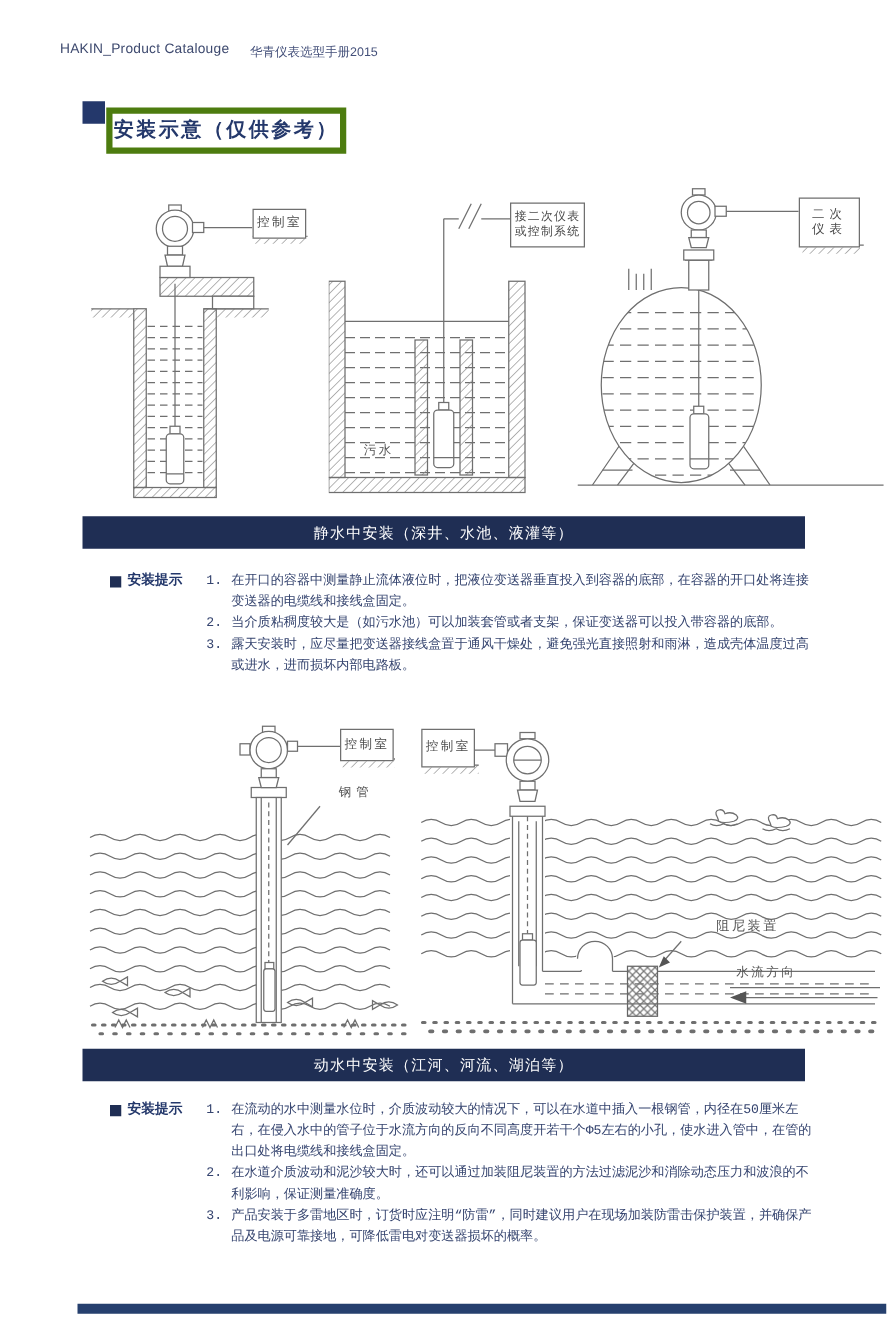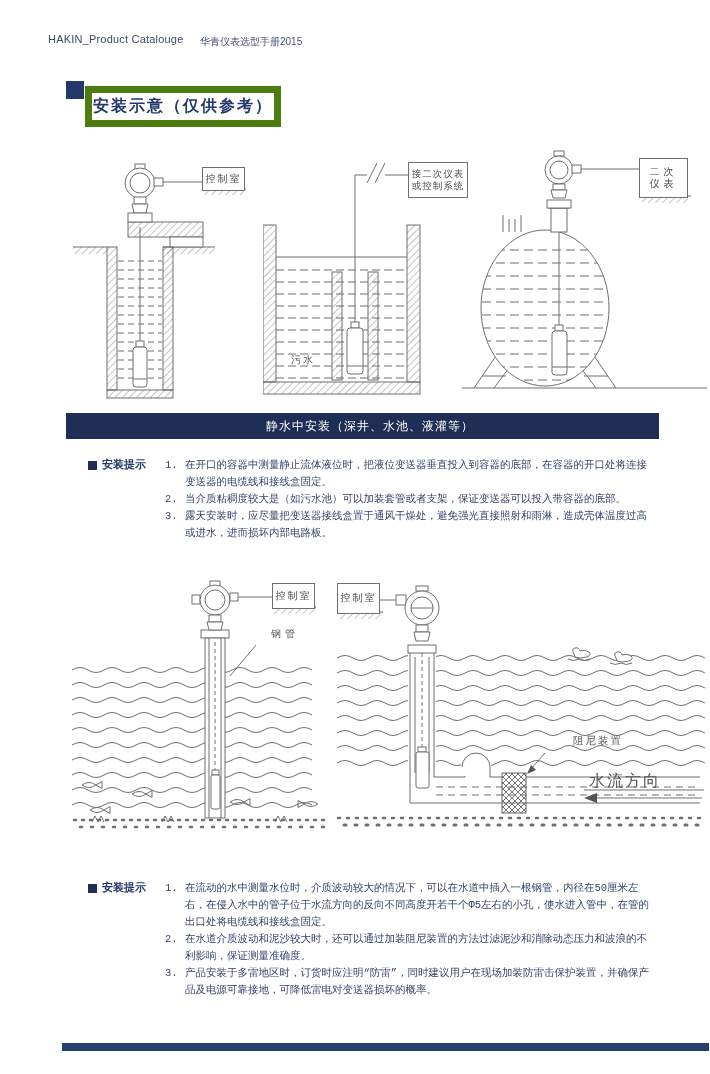--- a/index.html
+++ b/index.html
@@ -5,27 +5,27 @@
   html,body{margin:0;padding:0;background:#fff;}
   .page{position:relative;width:710px;height:1074px;background:#ffffff;
         font-family:"Liberation Sans","DejaVu Sans",sans-serif;overflow:hidden;color:#35446f;}
 
   
   .h-left{position:absolute;left:48px;top:33px;font-size:11px;color:#3e4a6f;letter-spacing:.2px;}
   .h-right{position:absolute;left:200px;top:35px;font-size:10px;color:#44507a;}
 
   
   .title-square{position:absolute;left:66px;top:81px;width:18px;height:18px;background:#24386b;}
-  .title-box{position:absolute;left:85px;top:86px;width:182px;height:27px;border:7px solid #4d7c0f;
+  .title-box{position:absolute;left:85px;top:86px;width:182px;height:27px;border:5px solid #4d7c0f;
              display:flex;align-items:center;justify-content:center;
              font-size:16px;font-weight:600;color:#24386b;letter-spacing:2px;background:#fff;}
 
   
   .banner{position:absolute;left:66px;width:578px;height:26px;background:#1f2e54;color:#fff;
-          display:flex;align-items:center;justify-content:center;font-size:12px;letter-spacing:1px;padding-left:15px;}
+          display:flex;align-items:center;justify-content:center;font-size:12px;letter-spacing:1px;}
   .banner.b1{top:413px;} .banner.b2{top:839px;}
 
   
   .tips{position:absolute;left:88px;width:568px;display:flex;font-size:10.5px;line-height:17px;color:#35446f;font-family:Liberation Mono, monospace;}
   .tips.t1{top:457px;} .tips.t2{top:880px;}
   .tips-head{width:77px;flex-shrink:0;display:flex;align-items:flex-start;gap:5px;}
   .tips-head .sq{width:9px;height:9px;background:#1f2e54;margin-top:4px;flex-shrink:0;}
   .tips-head .lbl{font-weight:bold;color:#24386b;font-size:11px;line-height:17px;}
   .tips-list{flex:1;}
   .tip{display:flex;}
@@ -46,21 +46,21 @@
         font-size:10px;line-height:1.25;z-index:3;text-align:center;}
   .dtext{position:absolute;color:#555;font-size:10px;z-index:3;white-space:nowrap;}
   .lab-a-ctrl{left:202px;top:167px;width:41px;height:22px;letter-spacing:2px;}
   .lab-b-conn{left:408px;top:162px;width:58px;height:34px;font-size:9.5px;letter-spacing:1px;}
   .lab-b-wushui{left:291px;top:321px;letter-spacing:2px;margin-top:32px;}
   .lab-c-meter{left:639px;top:158px;width:47px;height:38px;letter-spacing:4px;justify-content:center;}
   .lab-d-ctrl{left:272px;top:583px;width:41px;height:24px;letter-spacing:2px;}
   .lab-d-pipe{left:271px;top:627px;letter-spacing:4px;}
   .lab-e-ctrl{left:337px;top:583px;width:41px;height:29px;letter-spacing:2px;}
   .lab-e-damp{left:540px;top:734px;letter-spacing:2px;font-size:10.5px;margin-left:33px;}
-  .lab-e-flow{left:589px;top:771px;letter-spacing:2px;font-size:16px;}
+  .lab-e-flow{left:589px;top:771px;letter-spacing:2px;font-size:10px;}
 
   .footer-bar{position:absolute;left:62px;top:1043px;width:647px;height:8px;background:#26406e;}
 </style>
 </head>
 <body>
 
 <div class="page">
 
   <span class="h-left">HAKIN_Product Catalouge</span>
   <span class="h-right">华青仪表选型手册2015</span>
@@ -353,20 +353,21 @@
         <span class="n">2.</span>
         <span class="t">当介质粘稠度较大是（如污水池）可以加装套管或者支架，保证变送器可以投入带容器的底部。</span>
       </div>
       <div class="tip">
         <span class="n">3.</span>
         <span class="t">露天安装时，应尽量把变送器接线盒置于通风干燥处，避免强光直接照射和雨淋，造成壳体温度过高或进水，进而损坏内部电路板。</span>
       </div>
     </div>
   </div>
 
+  <div class="banner b2">动水中安装（江河、河流、湖泊等）</div>
 
   <div class="tips t2">
     <div class="tips-head">
       <span class="sq"></span>
       <span class="lbl">安装提示</span>
     </div>
     <div class="tips-list">
       <div class="tip">
         <span class="n">1.</span>
         <span class="t">在流动的水中测量水位时，介质波动较大的情况下，可以在水道中插入一根钢管，内径在50厘米左右，在侵入水中的管子位于水流方向的反向不同高度开若干个Φ5左右的小孔，使水进入管中，在管的出口处将电缆线和接线盒固定。</span>

